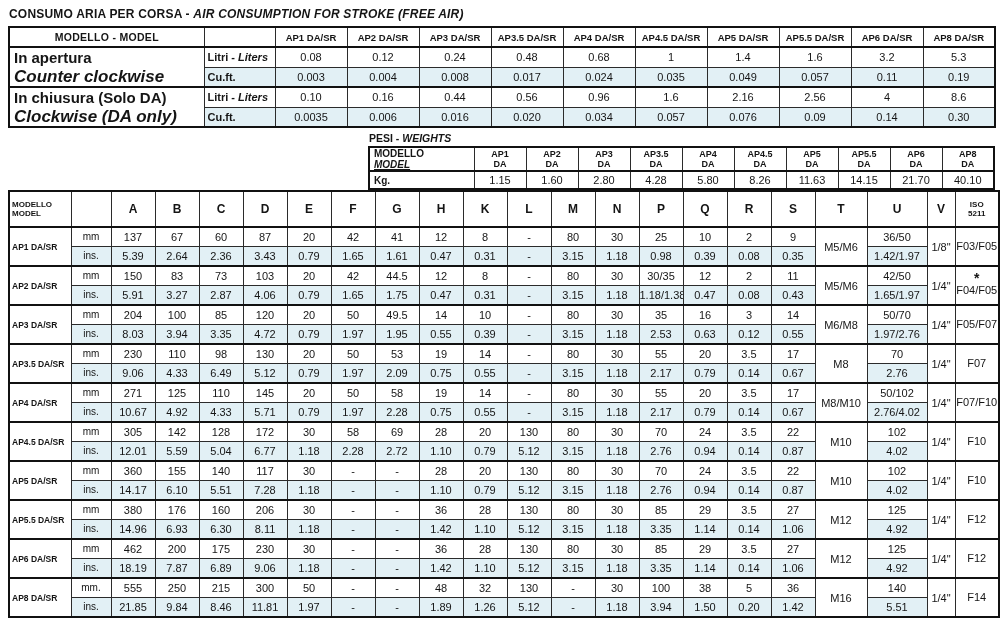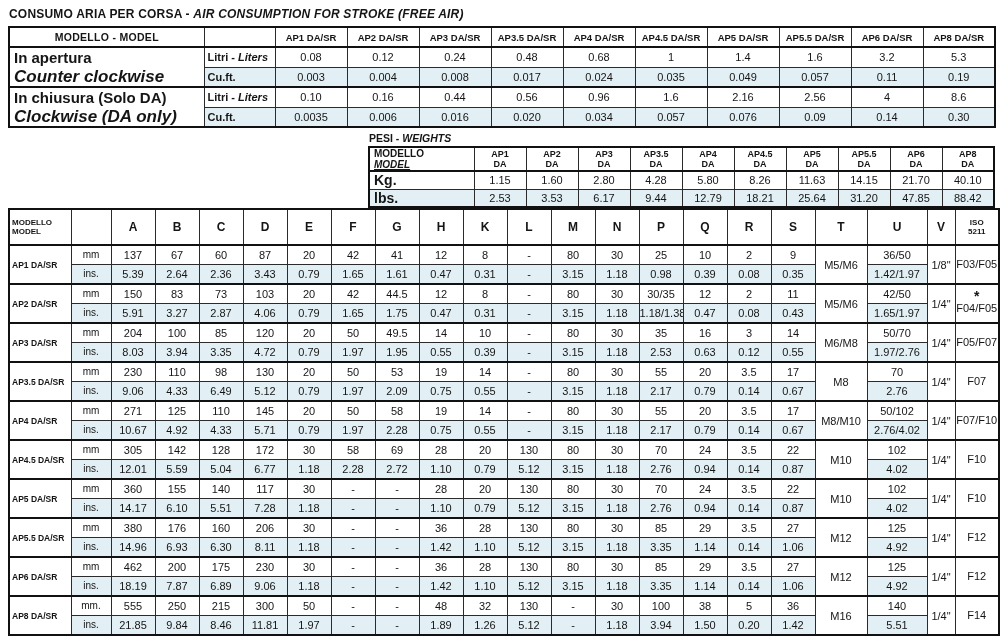--- a/index.html
+++ b/index.html
@@ -35,21 +35,21 @@
   .unit-cell { text-align:left; padding-left:3px; font-weight:bold; font-size:10px; }
 
   
   .w-wrap { margin-left:360px; margin-top:4px; }
   .w-title { font-size:10.5px; font-weight:bold; margin:0 0 2px 1px; }
   .w-table { width:627px; }
   .w-table th { font-size:9px; font-weight:bold; height:24px; line-height:10px; }
   .w-table th.w-model-hdr { text-align:left; padding-left:4px; font-size:10px; line-height:11px; }
   .w-model-hdr .l2 { font-style:italic; text-decoration:underline; }
   .w-table td { font-size:11px; height:18px; }
-  .w-table td.unit-cell { font-size:14px; padding-left:4px; }
+  .w-table td.unit-cell { font-size:10px; padding-left:4px; }
 
   
   .d-heading { font-size:15px; font-weight:bold; letter-spacing:0.2px; margin:5px 0 3px 0; }
   .d-table { width:990px; }
   .d-table thead tr { height:36px; }
   .d-table th.letter { font-size:12px; font-weight:bold; }
   .d-table th.small-hdr { font-size:8px; font-weight:bold; line-height:9px; text-align:left; padding-left:2px; }
   .d-table th.small-hdr.center { text-align:center; padding-left:0; }
   .d-table td { font-size:11px; height:19px; line-height:18px; }
   .d-table td.model-cell { font-size:8.5px; font-weight:bold; text-align:left; padding-left:2px; }
@@ -233,33 +233,20 @@
             <td>1.15</td>
             <td>1.60</td>
             <td>2.80</td>
             <td>4.28</td>
             <td>5.80</td>
             <td>8.26</td>
             <td>11.63</td>
             <td>14.15</td>
             <td>21.70</td>
             <td>40.10</td>
-          </tr>
-          <tr>
-            <td class="unit-cell shaded">lbs.</td>
-            <td class="shaded">2.53</td>
-            <td class="shaded">3.53</td>
-            <td class="shaded">6.17</td>
-            <td class="shaded">9.44</td>
-            <td class="shaded">12.79</td>
-            <td class="shaded">18.21</td>
-            <td class="shaded">25.64</td>
-            <td class="shaded">31.20</td>
-            <td class="shaded">47.85</td>
-            <td class="shaded">88.42</td>
           </tr>
         </tbody>
       </table>
   </div>
 
 
   <table class="d-table" id="t-dimensions">
       <colgroup>
         <col style="width: 62px;">
         <col style="width: 40px;">

